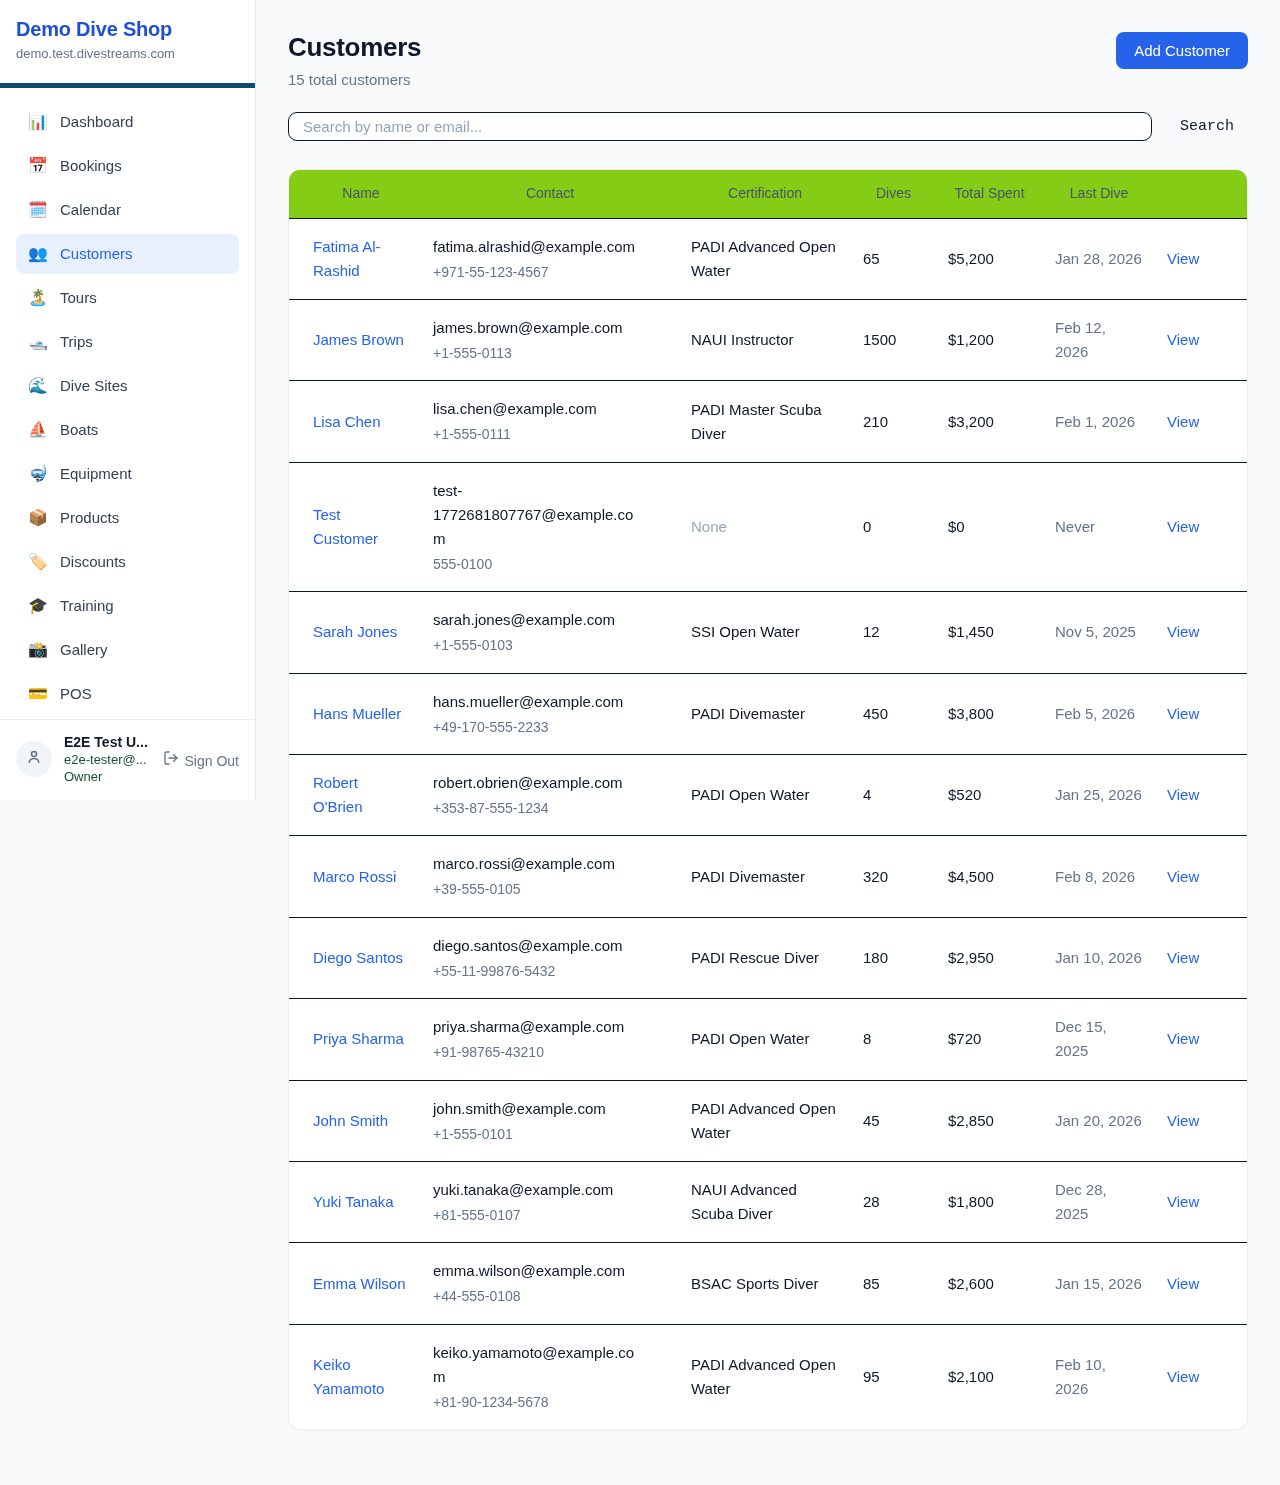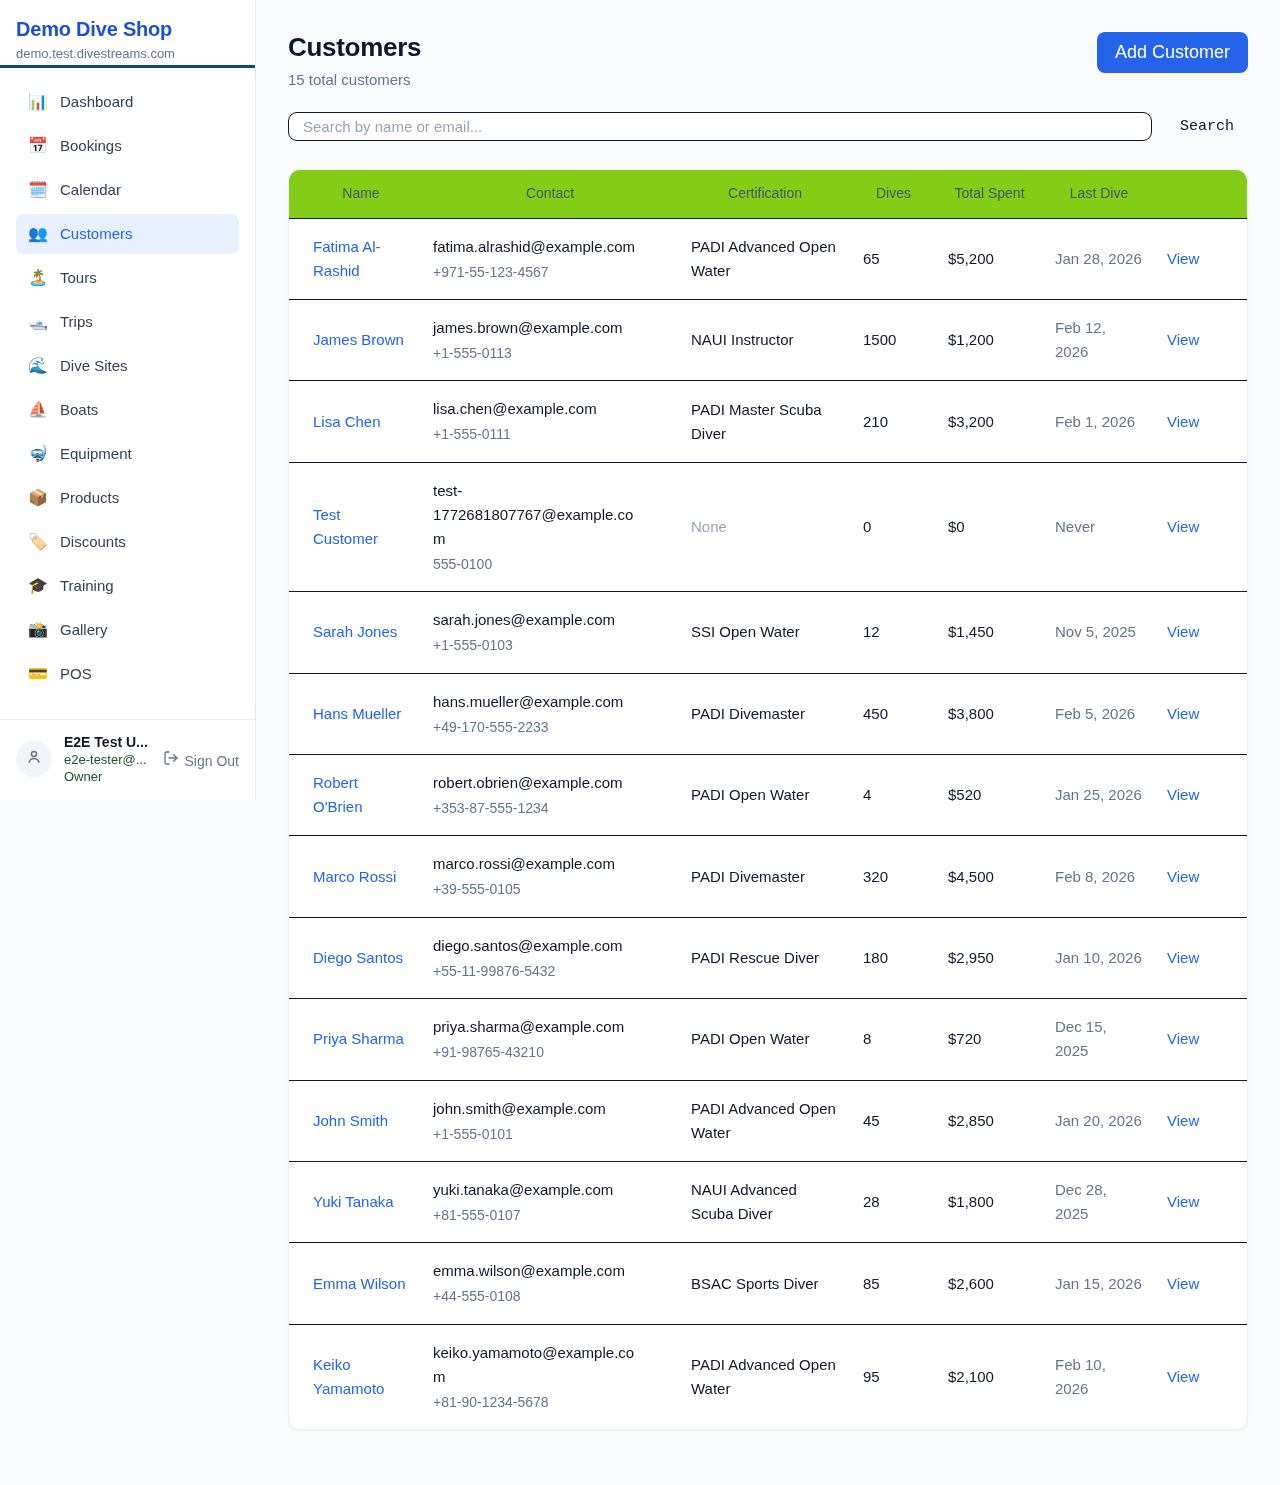--- a/index.html
+++ b/index.html
@@ -13,21 +13,21 @@
   }
 
   
   .sidebar {
     position:absolute; left:0; top:0;
     width:256px; height:800px;
     background:#ffffff;
     border-right:1px solid #e2e8f0;
     display:flex; flex-direction:column;
   }
-  .sidebar-header { padding:18px 16px 4px; border-bottom:3px solid #0c4a6e; }
+  .sidebar-header { padding:18px 16px 22px; border-bottom:5px solid #0c4a6e; }
   .shop-title { color:#1d4ed8; font-size:20px; font-weight:700; letter-spacing:-0.2px; }
   .shop-domain { color:#64748b; font-size:13px; margin-top:5px; }
   .nav { padding:14px 16px 0; }
   .nav-item {
     display:flex; align-items:center; gap:12px;
     padding:10px 12px; border-radius:8px;
     color:#334155; font-size:15px; cursor:pointer;
     margin-bottom:4px; line-height:20px;
   }
   .nav-item .nav-icon { width:20px; font-size:16px; text-align:center; flex:0 0 20px; }
@@ -55,21 +55,21 @@
     flex:0 0 auto;
   }
 
   
   .main { margin-left:256px; padding:32px 32px 28px; }
   .page-header { display:flex; justify-content:space-between; align-items:flex-start; }
   .page-title { font-size:26px; font-weight:700; color:#0f172a; letter-spacing:-0.3px; }
   .page-subtitle { font-size:15px; color:#64748b; margin-top:8px; }
   .primary-btn {
     background:#2563eb; color:#ffffff;
-    font-size:18px; font-weight:500;
+    font-size:15px; font-weight:500;
     padding:10px 18px; border:none; border-radius:8px;
     cursor:pointer; font-family:"Liberation Sans", sans-serif;
   }
   .search-row { display:flex; align-items:center; margin-top:22px; gap:14px; }
   .search-input {
     flex:1; height:29px;
     border:1px solid #0f172a; border-radius:9px;
     padding:0 14px; font-size:15px; color:#0f172a;
     font-family:"Liberation Sans", sans-serif;
     background:#ffffff; outline:none;

